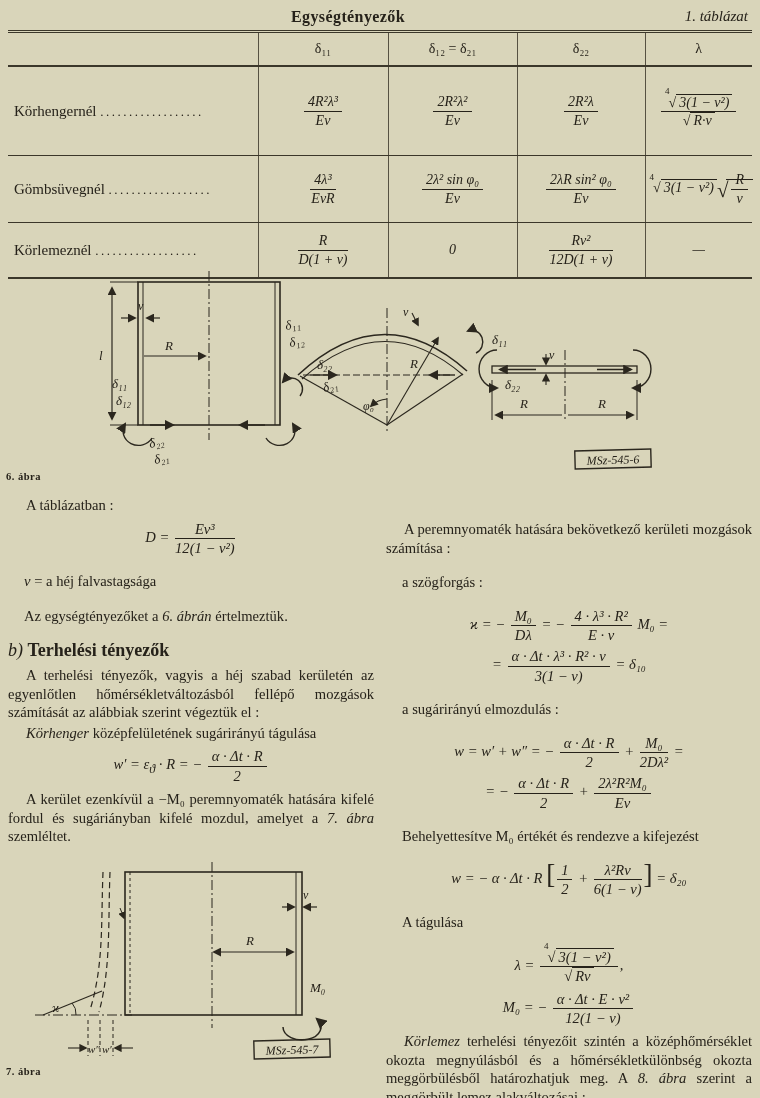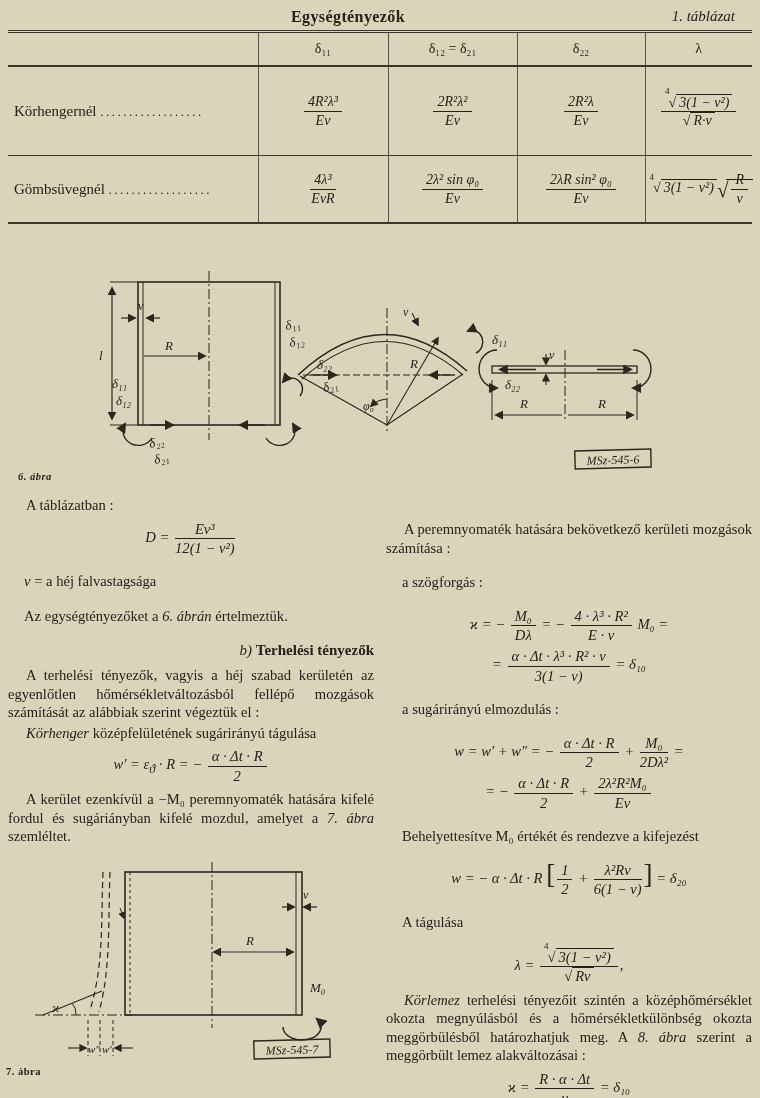--- a/index.html
+++ b/index.html
@@ -9,21 +9,21 @@
     font-family:"Liberation Serif","DejaVu Serif",serif;
     color:#26221a;
     overflow:hidden;
     position:relative;
   }
   .page{position:absolute;inset:0;}
 
   
   .hdr-title{position:absolute;top:8px;left:0;width:696px;text-align:center;
     font-weight:bold;font-size:16px;letter-spacing:.4px;}
-  .hdr-tablabel{position:absolute;top:8px;right:25px;font-style:italic;font-size:15px;}
+  .hdr-tablabel{position:absolute;top:8px;right:12px;font-style:italic;font-size:15px;}
 
   
   table.unit{position:absolute;top:30px;left:8px;width:744px;border-collapse:collapse;table-layout:fixed;
     border-top:3px double #3b372a;border-bottom:2px solid #3b372a;}
   table.unit col.c0{width:250px}
   table.unit col.c1{width:130px}
   table.unit col.c2{width:129px}
   table.unit col.c3{width:128px}
   table.unit col.c4{width:107px}
   table.unit th,table.unit td{padding:2px 4px;font-size:14px;text-align:center;vertical-align:middle;}
@@ -48,21 +48,21 @@
   .fline{margin:5px 0;}
 
   
   .col{position:absolute;width:366px;font-size:14.6px;line-height:18.6px;text-align:justify;}
   .col-left{left:8px;top:496px;font-family:Liberation Serif, serif;}
   .col-right{left:386px;top:520px;}
   .para{text-indent:18px;margin:0 0 2px 0;}
   .line{margin:16px;}
   .it{font-style:italic;}
   .bd{font-weight:bold;}
-  .center-head{text-align:right;font-size:15px;margin:9px 0 6px 0;text-indent:0;}
+  .center-head{text-align:left;font-size:18px;margin:9px 0 6px 0;text-indent:0;}
   .fcblock{margin:6px 0;}
 
   
   .figcap{position:absolute;font-weight:bold;font-size:10.5px;letter-spacing:.5px;}
   svg text{font-family:"Liberation Serif","DejaVu Serif",serif;font-style:italic;fill:#26221a;}
   svg .stamp-text{font-size:12px;}
   .ink{stroke:#2b271e;fill:none;}
 </style>
 </head>
 <body>
@@ -104,20 +104,27 @@
       </tr>
       <tr class="r2">
         <td class="lbl"><span>Gömbsüvegnél</span> <span class="dots">..................</span></td>
         <td class="vline formula"><span class="frac"><span class="num">4λ³</span><span class="den">EvR</span></span></td>
         <td class="vline formula"><span class="frac"><span class="num">2λ² sin φ₀</span><span class="den">Ev</span></span></td>
         <td class="vline formula"><span class="frac"><span class="num">2λR sin² φ₀</span><span class="den">Ev</span></span></td>
         <td class="vline formula">
           <sup class="ridx">4</sup><span class="radsym">√</span><span class="radicand">3(1 − ν²)</span><span class="radsym tall">√</span><span class="radicand"><span class="frac"><span class="num">R</span><span class="den">v</span></span></span>
         </td>
       </tr>
+      <tr class="r3">
+        <td class="lbl"><span>Körlemeznél</span> <span class="dots">..................</span></td>
+        <td class="vline formula"><span class="frac"><span class="num">R</span><span class="den">D(1 + ν)</span></span></td>
+        <td class="vline formula"><span>0</span></td>
+        <td class="vline formula"><span class="frac"><span class="num">Rv²</span><span class="den">12D(1 + ν)</span></span></td>
+        <td class="vline formula"><span>—</span></td>
+      </tr>
     </tbody>
   </table>
 
   <svg style="position:absolute;left:0;top:268px;" width="760" height="204" viewBox="0 0 760 204">
     <defs>
       <marker id="ah" viewBox="0 0 10 10" refX="8" refY="5" markerWidth="7.5" markerHeight="7.5" orient="auto-start-reverse">
           <path d="M0,0 L10,5 L0,10 z" fill="#2b271e"></path>
         </marker>
     </defs>
 
@@ -186,21 +193,21 @@
       <line class="ink" x1="568" y1="147" x2="633" y2="147" stroke-width="1.2" marker-end="url(#ah)"></line>
       <text x="520" y="140" font-size="13">R</text>
       <text x="598" y="140" font-size="13">R</text>
     </g>
 
     <g transform="rotate(-1.5 612 192)">
       <rect class="ink" x="575" y="182" width="76" height="18" stroke-width="1.4"></rect>
       <text class="stamp-text" x="613" y="196" text-anchor="middle">MSz-545-6</text>
     </g>
   </svg>
-  <div class="figcap" style="left:18px;top:471px;font-style:italic;">6. ábra</div>
+  <div class="figcap" style="left:6px;top:471px;">6. ábra</div>
 
   <div class="col col-left">
     <p class="para"><span>A táblázatban :</span></p>
 
     <div class="formula fcblock">
       <span>D = </span><span class="frac"><span class="num">Ev³</span><span class="den">12(1 − ν²)</span></span>
     </div>
 
     <p class="line"><span class="it">v</span><span> = a héj falvastagsága</span></p>
     <p class="line"><span>Az egységtényezőket a </span><span class="it">6. ábrán</span><span> értelmeztük.</span></p>
@@ -276,20 +283,23 @@
 
     <p class="line"><span>A tágulása</span></p>
 
     <div class="formula fcblock">
       <span>λ = </span><span class="frac">
         <span class="num"><sup class="ridx">4</sup><span class="radsym">√</span><span class="radicand">3(1 − ν²)</span></span>
         <span class="den"><span class="radsym">√</span><span class="radicand">Rv</span></span>
       </span><span>,</span>
     </div>
 
+    <div class="formula fcblock">
+      <span>M₀ = − </span><span class="frac"><span class="num">α · Δt · E · v²</span><span class="den">12(1 − ν)</span></span>
+    </div>
 
     <p class="para"><span class="it">Körlemez</span><span> terhelési tényezőit szintén a középhőmérséklet okozta megnyúlásból és a hőmérsékletkülönbség okozta meggörbülésből határozhatjuk meg. A </span><span class="it">8. ábra</span><span> szerint a meggörbült lemez alakváltozásai :</span></p>
 
     <div class="formula fcblock">
       <span>ϰ = </span><span class="frac"><span class="num">R · α · Δt</span><span class="den">v</span></span><span> = δ₁₀</span>
     </div>
   </div>
 
 </div>
 

